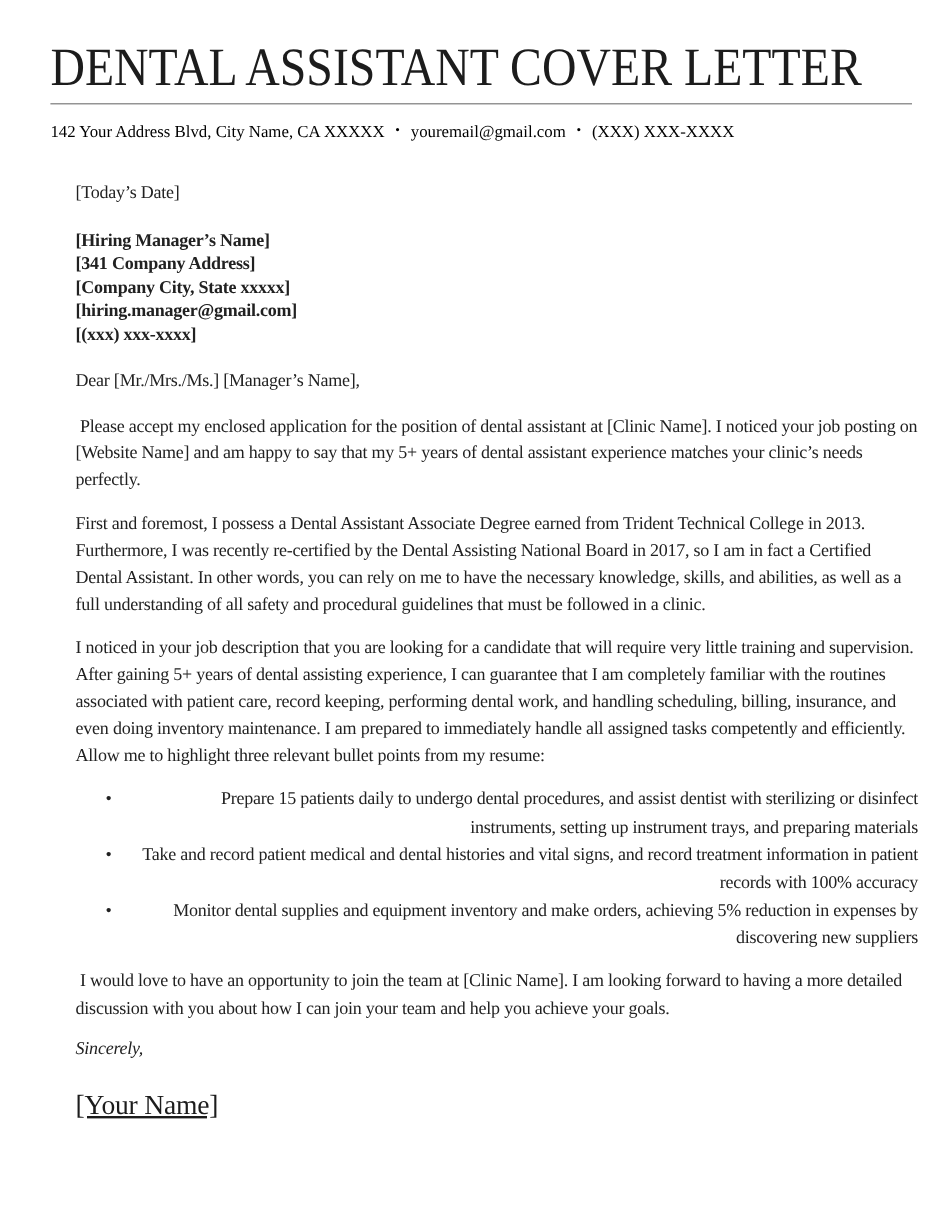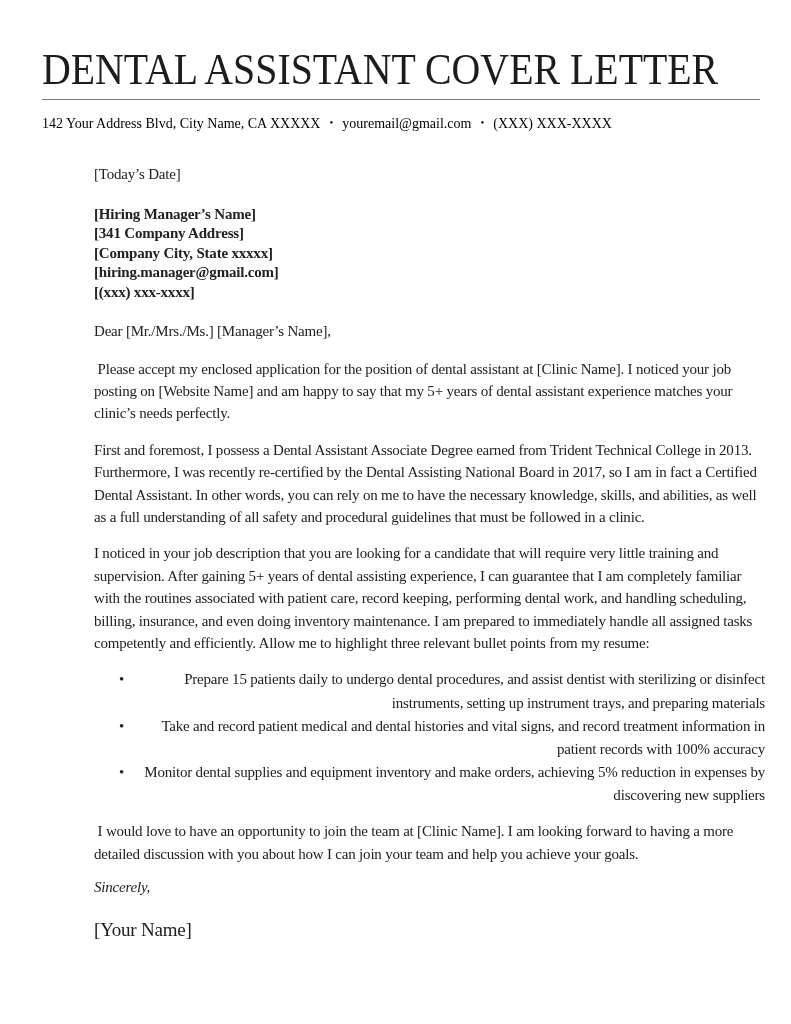--- a/index.html
+++ b/index.html
@@ -6,21 +6,21 @@
   .page {
     position: relative;
     width: 791px;
     height: 1024px;
     background: #ffffff;
     overflow: hidden;
     font-family: "Liberation Serif", serif;
     color: #212121;
     box-sizing: border-box;
   }
-  .header { padding: 47px 31px 0 42px; }
+  .header { padding: 34px 31px 0 42px; }
   .doc-title {
     font-size: 45px;
     line-height: 45px;
     font-weight: 400;
     color: #1c1c1c;
     white-space: nowrap;
     transform: scaleX(0.885);
     transform-origin: 0 50%;
   }
   .title-rule {
@@ -35,21 +35,21 @@
     color: #000000;
     white-space: nowrap;
   }
   .contact-sep {
     display: inline-block;
     margin: 0 9px;
     font-size: 11px;
     vertical-align: 2px;
   }
   .letter-body {
-    padding: 34px 26px 0 94px;
+    padding: 34px 26px 0 63px;
     font-size: 15px;
     letter-spacing: -0.2px;
   }
   .date-line { line-height: 19.5px; margin: 0 0 20px; }
   .recipient-block { margin: 0 0 20px; }
   .recipient-line { line-height: 19.5px; margin: 0; font-weight: bold; }
   .salutation { line-height: 19.5px; margin: 5px 0 16px; }
   .para {
     line-height: 22.4px;
     margin: 0 0 14px;
@@ -63,23 +63,24 @@
   .bullet-item { display: flex; line-height: 23.2px; }
   .bullet-marker { flex: 0 0 22px; }
   .bullet-text { flex: 1; text-align: right; }
   .closing-para {
     line-height: 23px;
     margin: 0 0 12px;
     white-space: pre-wrap;
   }
   .signoff { line-height: 19.5px; margin: 0 0 13px; font-style: italic; }
   .signature {
-    font-size: 19px;
+    font-size: 23px;
     line-height: 28px;
     color: #1c1c1c;
+    text-decoration: underline;
   }
 </style>
 </head>
 <body>
 
 <div class="page">
 
   <div class="header">
     <div class="doc-title">DENTAL ASSISTANT COVER LETTER</div>
     <div class="title-rule"></div>

